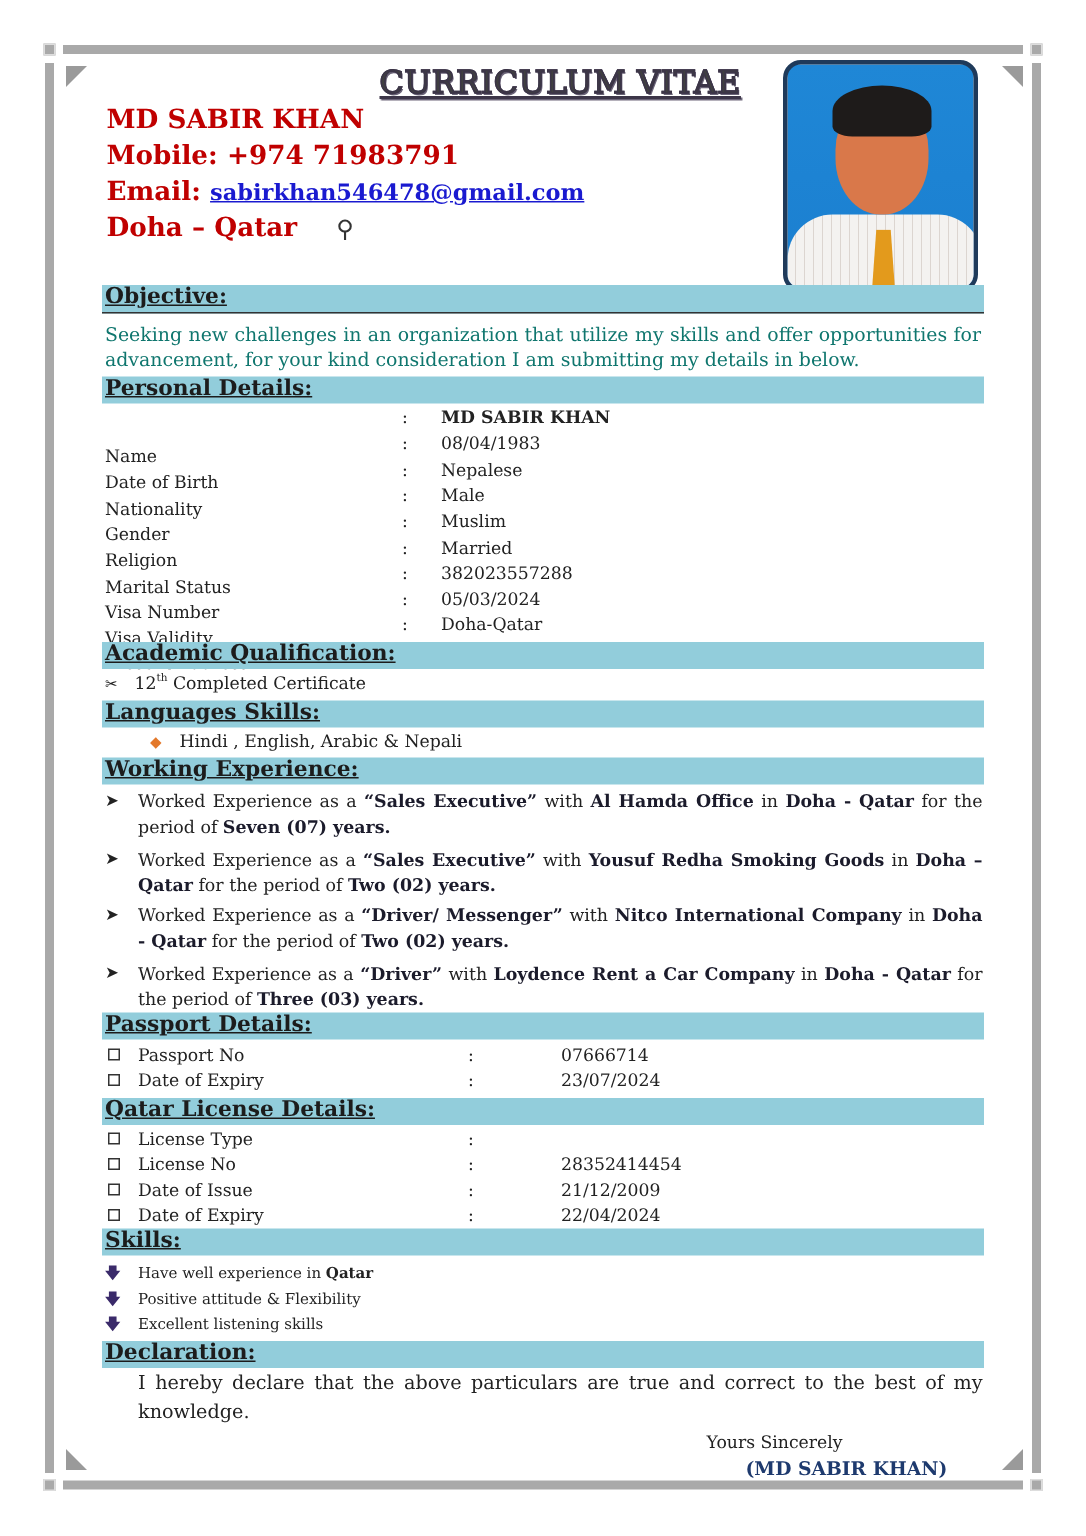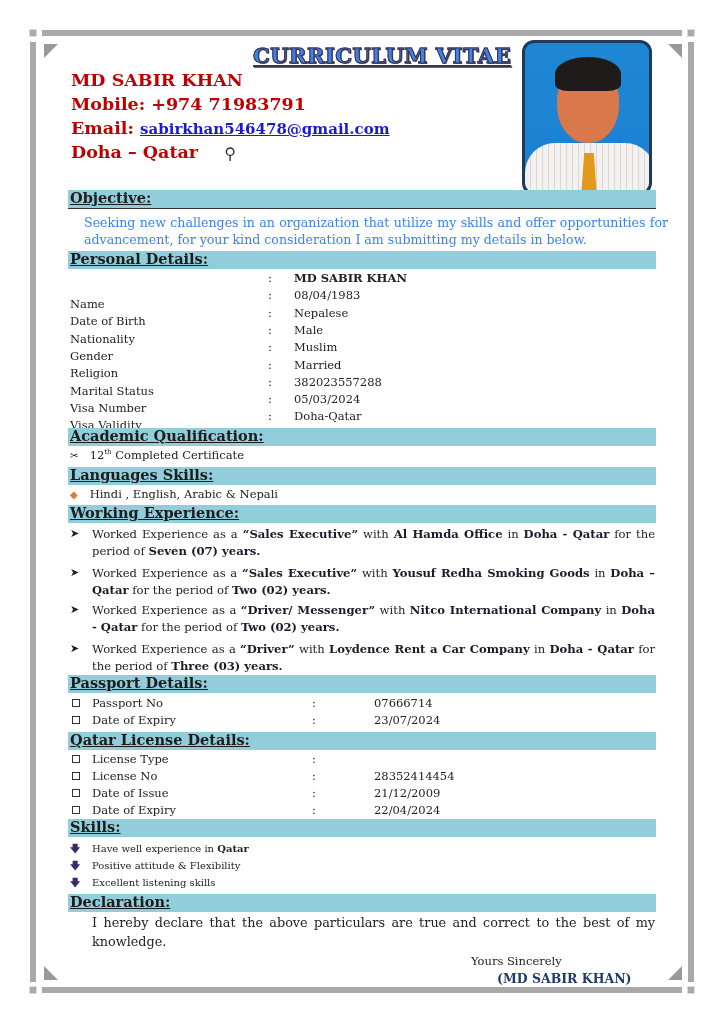--- a/index.html
+++ b/index.html
@@ -1,33 +1,33 @@
 <!DOCTYPE html>
 <html><head>
 <meta charset="utf-8">
 <style>
   html,body{margin:0;padding:0;background:#fff;}
   body{width:724px;height:1024px;position:relative;overflow:hidden;font-family:"DejaVu Serif","Liberation Serif",serif;color:#1a1a1a;}
   .frame-h{position:absolute;height:6px;background:#a9a9a9;}
   .frame-v{position:absolute;width:6px;background:#a9a9a9;}
   .corner-sq{position:absolute;width:6px;height:6px;background:#a9a9a9;border:1px solid #ddd;}
   .tri{position:absolute;width:0;height:0;}
-  .title{position:absolute;left:253px;top:43px;font-family:"DejaVu Serif",serif;font-weight:bold;font-size:21px;letter-spacing:0.5px;color:#3b82f6;-webkit-text-stroke:1px #3c3548;text-shadow:1px 1px 0 #6b6478;text-decoration:underline;text-decoration-color:#3c3548;}
+  .title{position:absolute;left:253px;top:43px;font-family:"DejaVu Serif",serif;font-weight:normal;font-size:21px;letter-spacing:0.5px;color:#404040;-webkit-text-stroke:1px #3c3548;text-shadow:1px 1px 0 #6b6478;text-decoration:underline;text-decoration-color:#3c3548;}
   .hdr{position:absolute;left:71px;font-family:"DejaVu Serif",serif;font-weight:bold;color:#c00000;font-size:17.5px;white-space:nowrap;}
   .hdr a{color:#1a1ad0;font-size:15px;text-decoration:underline;}
   .loc-icon{display:inline-block;margin-left:20px;font-size:16px;color:#333;font-weight:normal;vertical-align:middle;}
   .photo{position:absolute;left:522px;top:40px;width:130px;height:155px;border:3px solid #1f3a5a;border-radius:12px;background:linear-gradient(#1f87d6,#1b7fd0);overflow:hidden;box-sizing:border-box;}
   .photo .head{position:absolute;left:32px;top:22px;width:62px;height:78px;border-radius:45% 45% 48% 48%;background:#d9784a;}
   .photo .hair{position:absolute;left:30px;top:14px;width:66px;height:34px;border-radius:50% 50% 20% 20%;background:#1e1b1a;}
   .photo .shirt{position:absolute;left:0;top:100px;width:130px;height:60px;background:repeating-linear-gradient(90deg,#f4f2f0 0 5px,#dcd5d0 5px 6px);border-radius:30px 30px 0 0;}
   .photo .tie{position:absolute;left:56px;top:110px;width:16px;height:45px;background:#e39a1c;clip-path:polygon(20% 0,80% 0,100% 100%,0 100%);}
   .bar{position:absolute;left:68px;width:588px;background:#92cddb;height:18px;}
   .bar span{position:absolute;left:2px;top:-1px;font-family:"DejaVu Serif",serif;font-weight:bold;font-size:14.5px;color:#1c1c1c;text-decoration:underline;white-space:nowrap;}
   .bar.objective{border-bottom:1px solid #333;}
-  .para{position:absolute;left:84px;width:584px;font-size:12.6px;line-height:17px;text-align:justify;color:#3b82f6;}
+  .para{position:absolute;left:70px;width:584px;font-size:12.6px;line-height:17px;text-align:justify;color:#0f766e;}
   .row{position:absolute;font-size:11.5px;color:#222;white-space:nowrap;}
   .lab{position:absolute;left:70px;margin-top:26px;}
   .colon{position:absolute;left:268px;}
   .val{position:absolute;left:294px;}
   .bold{font-weight:bold;}
   .bl{position:absolute;left:70px;font-size:11.5px;color:#222;white-space:nowrap;}
   .bl .ic{display:inline-block;width:16px;font-size:10px;}
   .exp{position:absolute;left:70px;width:585px;font-size:11.6px;line-height:16.5px;color:#222;text-align:justify;}
   .exp .arrow{position:absolute;left:0;top:0;font-size:11px;}
   .exp .txt{display:block;margin-left:22px;}
@@ -141,21 +141,21 @@
     <span>Academic Qualification:</span>
   </div>
 <div class="bl" style="top:448px;">
   <span class="ic">✂</span>
   <span>12</span><sup style="font-size:7px">th</sup><span> Completed Certificate</span>
 </div>
 
 <div class="bar" style="top:467px;">
     <span>Languages Skills:</span>
   </div>
-<div class="bl" style="top:487px;">
+<div class="bl" style="top:487px;margin-left:30px;">
   <span class="ic" style="color:#e3782a;">◆</span>
   <span>Hindi , English, Arabic &amp; Nepali</span>
 </div>
 
 <div class="bar" style="top:505px;">
     <span>Working Experience:</span>
   </div>
 <div id="exp-list">
     <div class="exp" style="top:526px;">
       <span class="arrow">➤</span>

